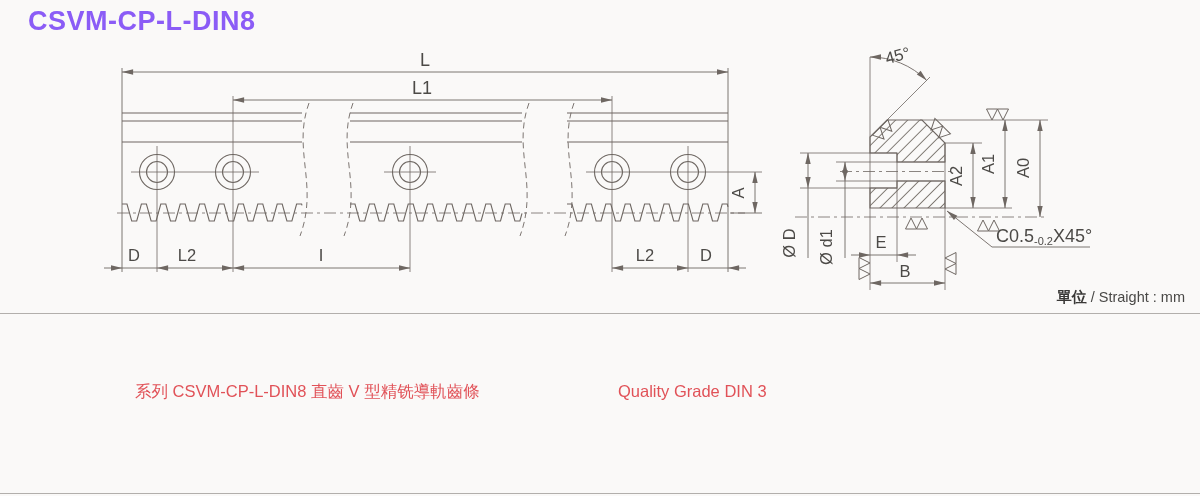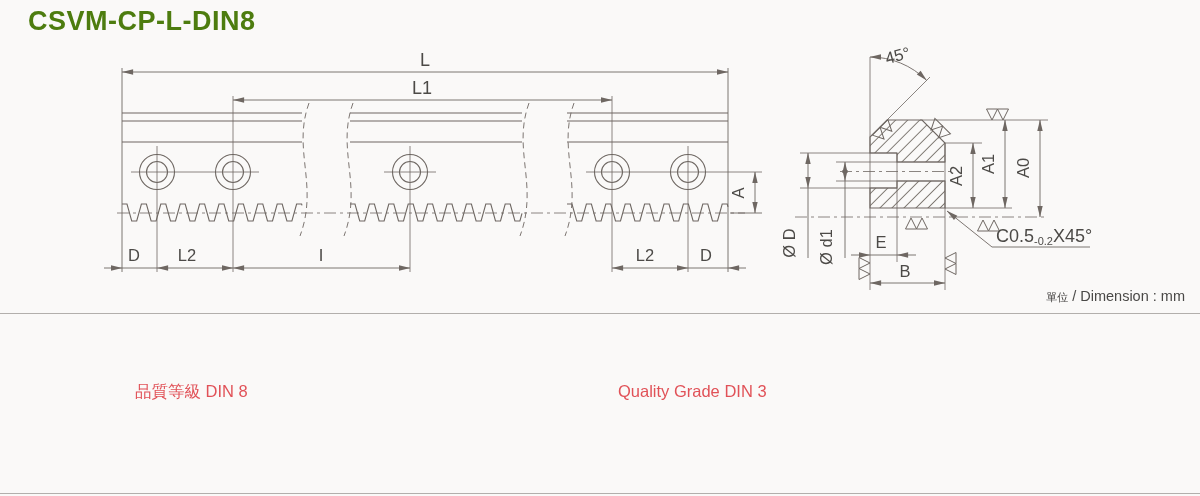--- a/index.html
+++ b/index.html
@@ -1,27 +1,27 @@
 <!DOCTYPE html>
 <html><head>
 <meta charset="utf-8">
 <style>
   html,body{margin:0;padding:0;}
   .page{position:relative;width:1200px;height:496px;background:#faf9f8;overflow:hidden;
         font-family:"Liberation Sans","DejaVu Sans",sans-serif;}
-  .title{position:absolute;left:28px;top:6px;font-size:27px;font-weight:bold;color:#4d7c0f;letter-spacing:0.5px;}
+  .title{position:absolute;left:28px;top:6px;font-size:27px;font-weight:bold;color:#8b5cf6;letter-spacing:0.5px;}
   svg{position:absolute;left:0;top:0;}
   svg text{font-family:"Liberation Sans","DejaVu Sans",sans-serif;font-size:16.5px;fill:#4c4a47;stroke:none;}
   svg .big{font-size:18px;}
   svg .sub{font-size:11px;}
   .divider{position:absolute;left:0;width:1200px;height:0;border-top:1px solid #b2afac;}
   .div-top{top:313px;}
   .div-bottom{top:493px;}
   .unit-note{position:absolute;top:288px;right:15px;font-size:14.5px;color:#4a4947;}
-  .unit-note .zh{font-weight:normal;color:#3a3937;font-size:11px;text-align:center;}
+  .unit-note .zh{font-weight:bold;color:#3a3937;font-size:15px;text-align:center;}
   .spec{position:absolute;top:326px;font-size:16.5px;line-height:26px;color:#57565a;}
   .spec-zh{left:135px;}
   .spec-en{left:618px;}
   .spec .red{color:#e15258;margin-bottom:16px;}
   .spec div{white-space:pre;}
 </style>
 </head>
 <body>
 
 <div class="page">
@@ -155,27 +155,27 @@
       <text x="905" y="277" text-anchor="middle">B</text>
       <text transform="translate(962,176) rotate(-90)" text-anchor="middle">A2</text>
       <text transform="translate(994,164) rotate(-90)" text-anchor="middle">A1</text>
       <text transform="translate(1029,168) rotate(-90)" text-anchor="middle">A0</text>
       <text x="996" y="242" class="big">
         <tspan>C0.5</tspan><tspan class="sub" dy="3">-0.2</tspan><tspan dy="-3">X45°</tspan>
       </text>
     </g>
   </svg>
 
-  <div class="unit-note"><span class="zh">單位</span><span> / Dimension : mm</span></div>
+  <div class="unit-note"><span class="zh">單位</span><span> / Straight : mm</span></div>
 
   <div class="divider div-top"></div>
 
   <div class="spec spec-zh">
     <div class="red">
-      <div>品質等級 DIN 8</div>
+      <div>系列 CSVM-CP-L-DIN8 直齒 V 型精铣導軌齒條</div>
     </div>
 
   </div>
 
   <div class="spec spec-en">
     <div class="red">
       <div>Quality Grade DIN 3</div>
     </div>
 
   </div>

